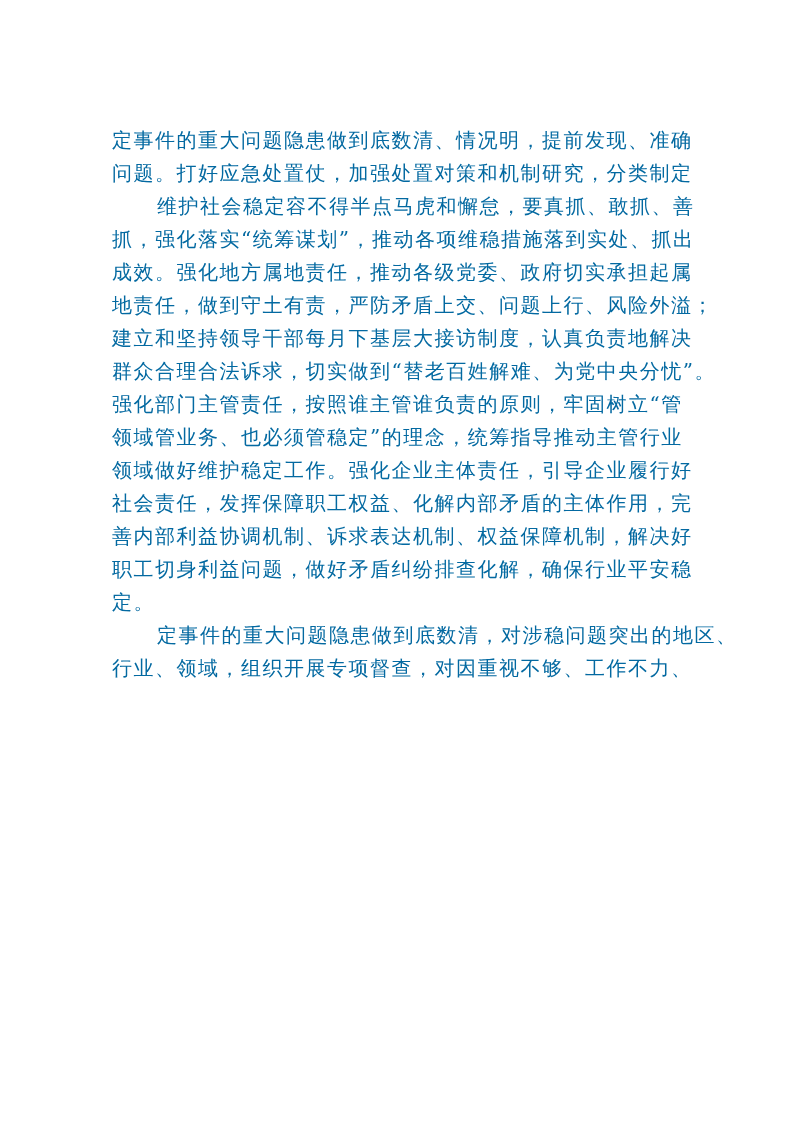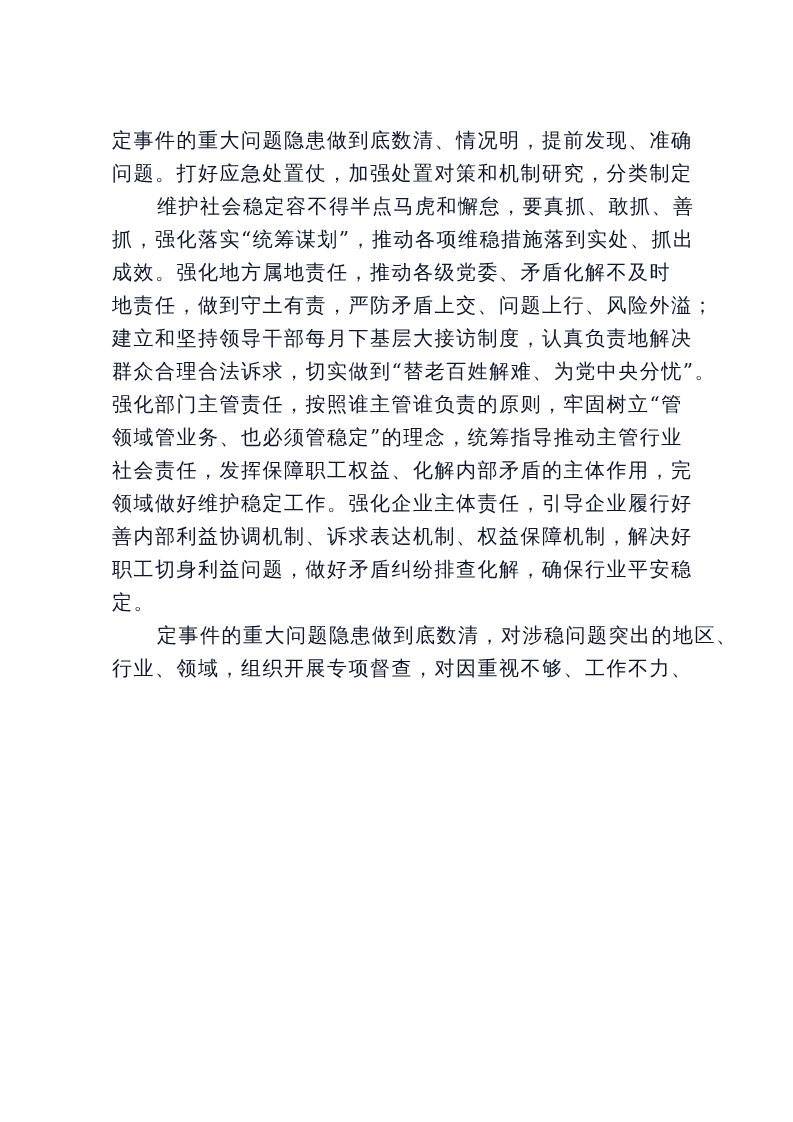--- a/index.html
+++ b/index.html
@@ -21,21 +21,21 @@
     height: 1122px;
     background: #ffffff;
   }
   .body-text {
     position: absolute;
     left: 112px;
     top: 124px;
     width: 570px;
     font-family: "DejaVu Serif", "Liberation Serif", serif;
     font-size: 20px;
-    color: #0f172a;
+    color: #0369a1;
     letter-spacing: 1.5px;
   }
   .line {
     display: block;
     height: 33px;
     line-height: 33px;
     white-space: nowrap;
   }
   .line.indent {
     padding-left: 45px;
@@ -48,28 +48,28 @@
   <div class="body-text">
 
     <div class="paragraph">
       <span class="line">定事件的重大问题隐患做到底数清、情况明，提前发现、准确</span>
       <span class="line">问题。打好应急处置仗，加强处置对策和机制研究，分类制定</span>
     </div>
 
     <div class="paragraph">
       <span class="line indent">维护社会稳定容不得半点马虎和懈怠，要真抓、敢抓、善</span>
       <span class="line">抓，强化落实“统筹谋划”，推动各项维稳措施落到实处、抓出</span>
-      <span class="line">成效。强化地方属地责任，推动各级党委、矛盾化解不及时</span>
+      <span class="line">成效。强化地方属地责任，推动各级党委、政府切实承担起属</span>
       <span class="line">地责任，做到守土有责，严防矛盾上交、问题上行、风险外溢；</span>
       <span class="line">建立和坚持领导干部每月下基层大接访制度，认真负责地解决</span>
       <span class="line">群众合理合法诉求，切实做到“替老百姓解难、为党中央分忧”。</span>
       <span class="line">强化部门主管责任，按照谁主管谁负责的原则，牢固树立“管</span>
       <span class="line">领域管业务、也必须管稳定”的理念，统筹指导推动主管行业</span>
+      <span class="line">领域做好维护稳定工作。强化企业主体责任，引导企业履行好</span>
       <span class="line">社会责任，发挥保障职工权益、化解内部矛盾的主体作用，完</span>
-      <span class="line">领域做好维护稳定工作。强化企业主体责任，引导企业履行好</span>
       <span class="line">善内部利益协调机制、诉求表达机制、权益保障机制，解决好</span>
       <span class="line">职工切身利益问题，做好矛盾纠纷排查化解，确保行业平安稳</span>
       <span class="line">定。</span>
     </div>
 
     <div class="paragraph">
       <span class="line indent">定事件的重大问题隐患做到底数清，对涉稳问题突出的地区、</span>
       <span class="line">行业、领域，组织开展专项督查，对因重视不够、工作不力、</span>
     </div>
 

